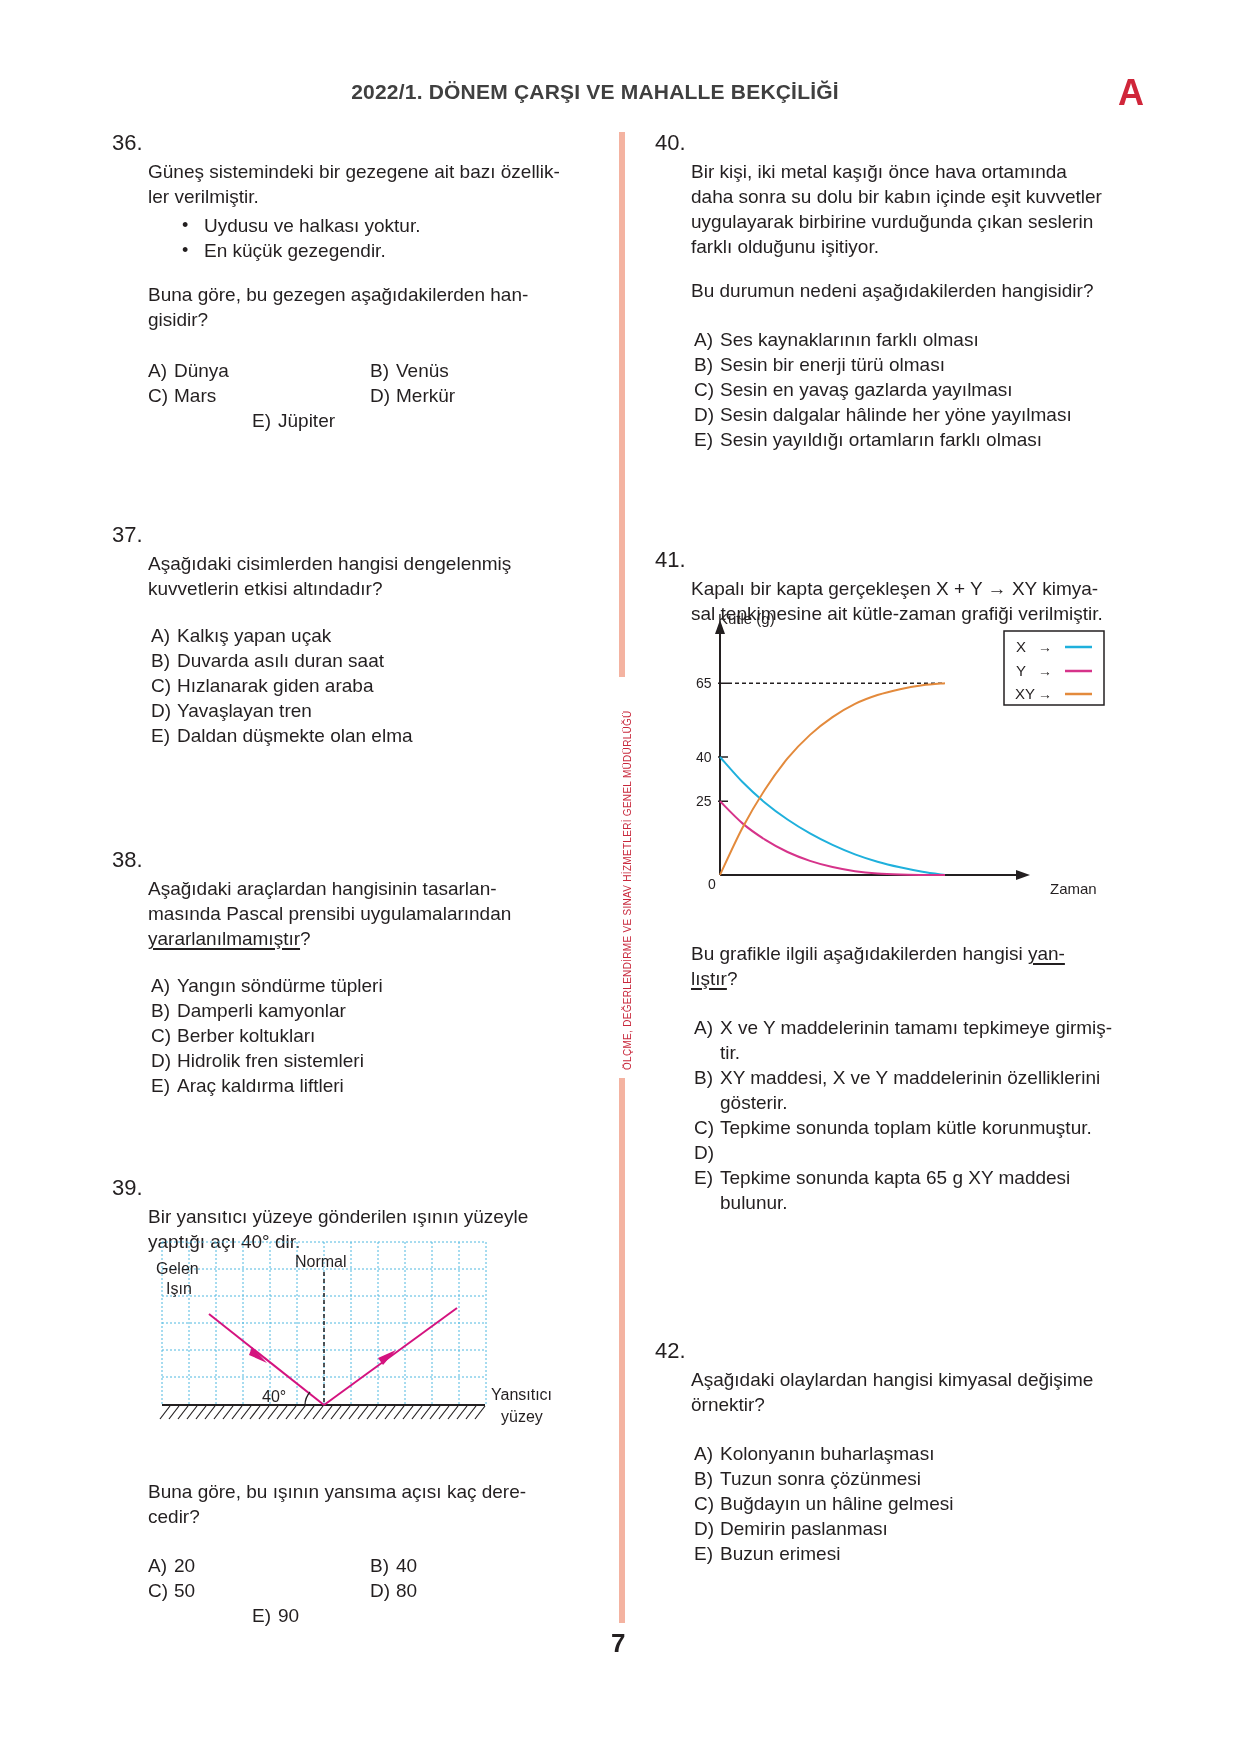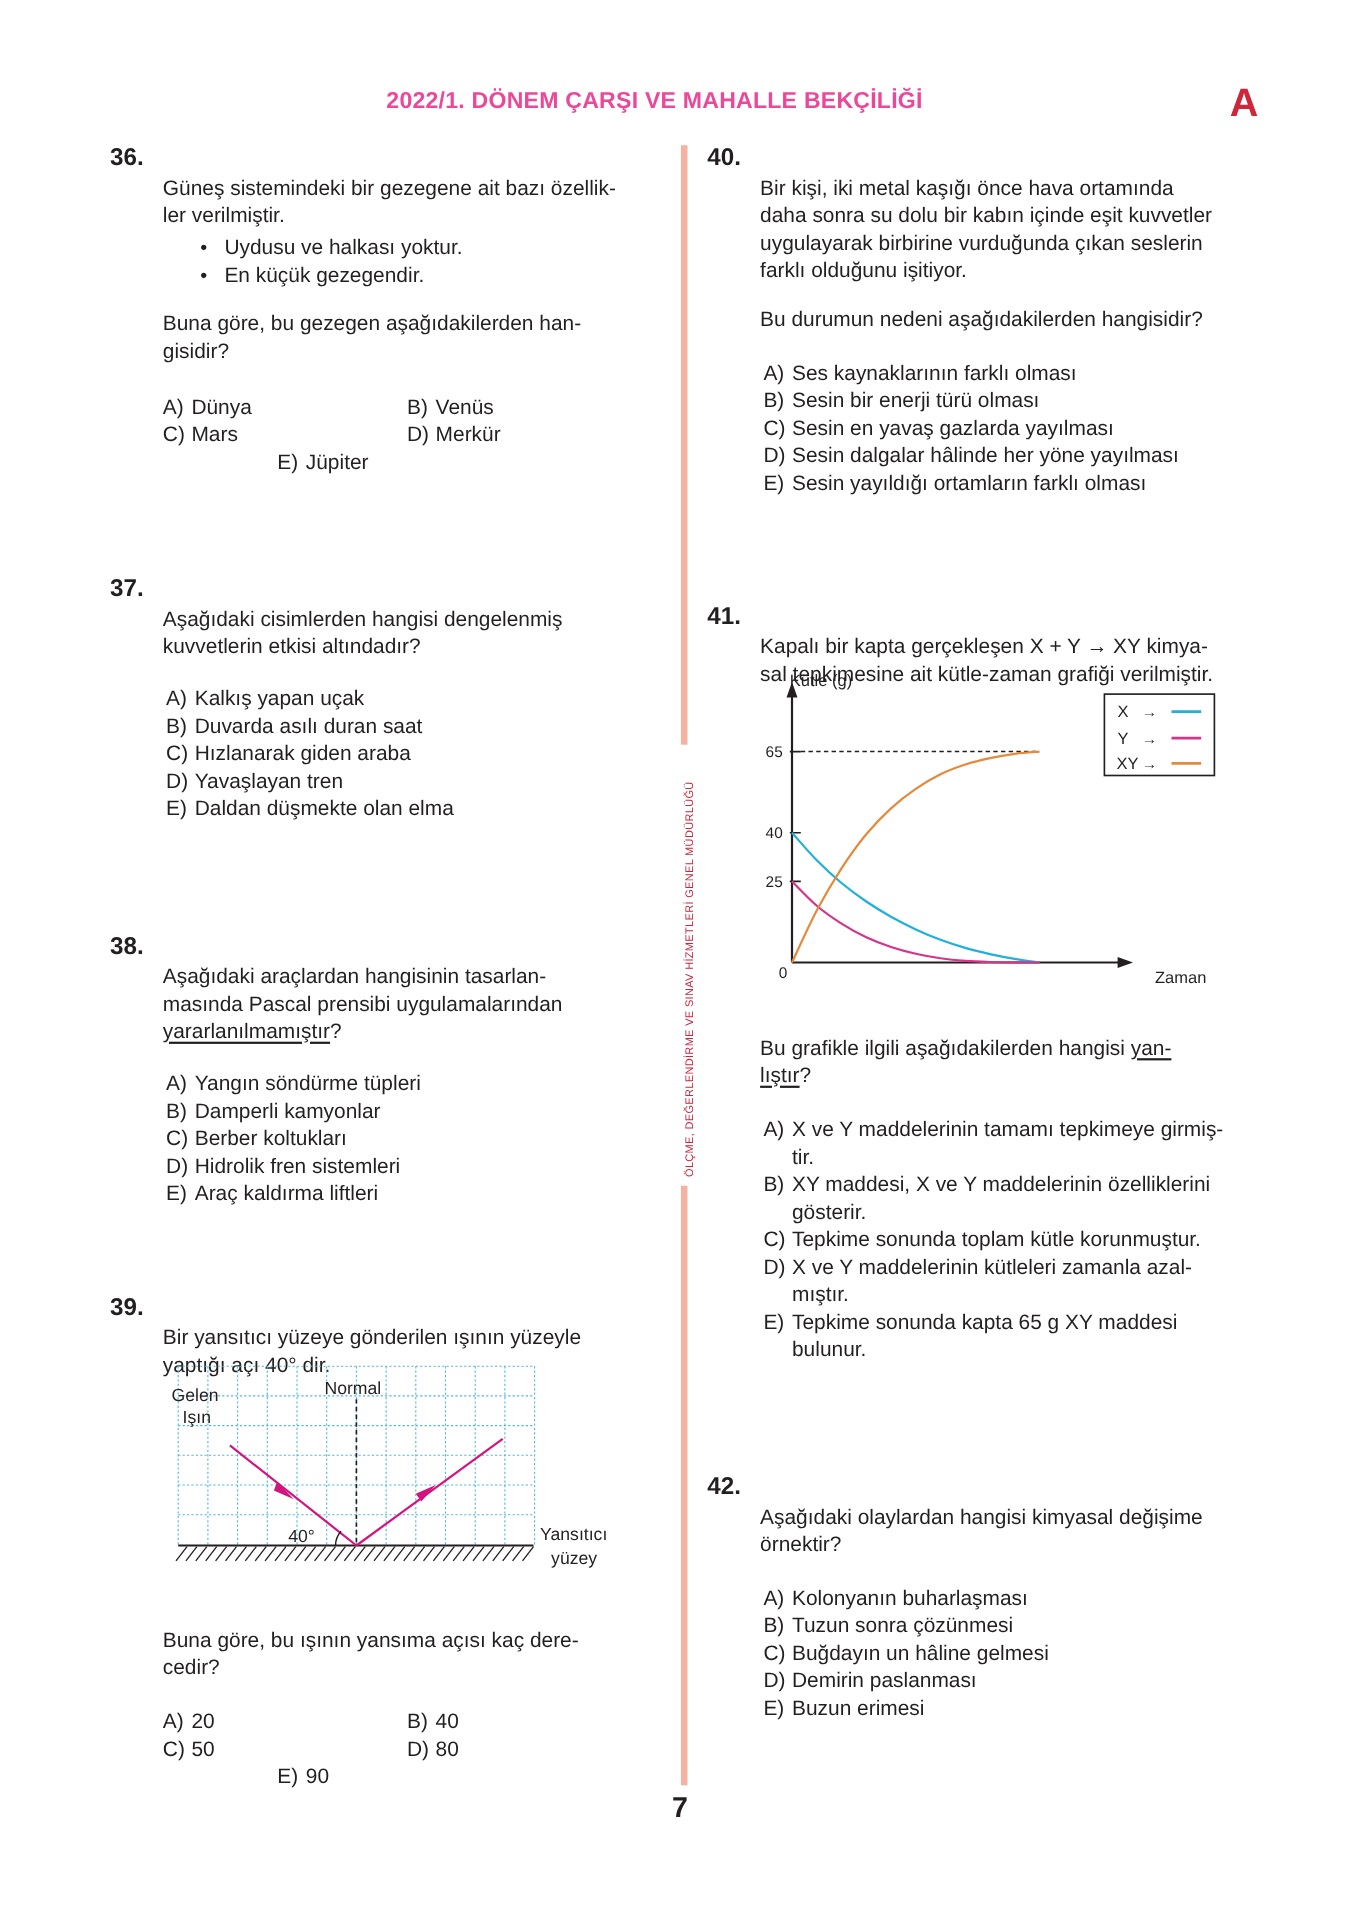--- a/index.html
+++ b/index.html
@@ -1,26 +1,26 @@
 <!DOCTYPE html>
 <html><head>
 <meta charset="utf-8">
 <style>
   html, body { margin: 0; padding: 0; background: #ffffff; }
   body { width: 1241px; height: 1754px; position: relative; overflow: hidden;
          font-family: "Liberation Sans", sans-serif; color: #231f20; }
   .header-title { position: absolute; left: 0; width: 1190px; top: 80px; text-align: center;
-                  font-weight: bold; font-size: 21px; color: #ec4899; letter-spacing: 0.2px; }
+                  font-weight: bold; font-size: 21px; color: #404040; letter-spacing: 0.2px; }
   .booklet { position: absolute; left: 1118px; top: 72px; font-weight: bold; font-size: 36px; color: #d0263a; }
   .divider { position: absolute; left: 619px; width: 6px; background: #f4b3a1; }
   .divider-text { position: absolute; left: 622px; top: 1070px; transform-origin: 0 0; transform: rotate(-90deg);
                   font-size: 10px; color: #c8283c; white-space: nowrap; letter-spacing: 0.3px; }
   .page-num { position: absolute; left: 611px; top: 1628px; font-weight: bold; font-size: 26px; }
   .q { position: absolute; font-size: 19px; line-height: 25px; }
-  .q .num { position: absolute; left: 0; top: 0; font-weight: bold; font-size: 22px; }
+  .q .num { position: absolute; left: 12px; top: 0; font-weight: normal; font-size: 22px; }
   .q .body { position: absolute; left: 48px; top: 0; margin-top: 29px; }
   .stem { white-space: pre-line; }
   .bold { font-weight: normal; }
   .u { text-decoration: underline; text-decoration-thickness: 2px; text-underline-offset: 3px; }
   ul.bul { margin: 4px 0 0 0; padding: 0 0 0 -2px; list-style: none; }
   ul.bul li { position: relative; padding-left: 16px; }
   ul.bul li::before { content: "•"; position: absolute; left: -6px; font-size: 18px; }
   .opts { margin-top: 20px; }
   .opt { display: flex; }
   .opt .lbl { width: 26px; flex: none; }
@@ -339,22 +339,20 @@
           <span class="lbl">B)</span>
           <span class="txt">XY maddesi, X ve Y maddelerinin özelliklerini
 gösterir.</span>
         </div>
       <div class="opt">
           <span class="lbl">C)</span>
           <span class="txt">Tepkime sonunda toplam kütle korunmuştur.</span>
         </div>
       <div class="opt">
           <span class="lbl">D)</span>
-          <span class="txt">X ve Y maddelerinin kütleleri zamanla azal-
-mıştır.</span>
         </div>
       <div class="opt">
           <span class="lbl">E)</span>
           <span class="txt">Tepkime sonunda kapta 65 g XY maddesi
 bulunur.</span>
         </div>
     </div>
   </div>
 </div>
 

